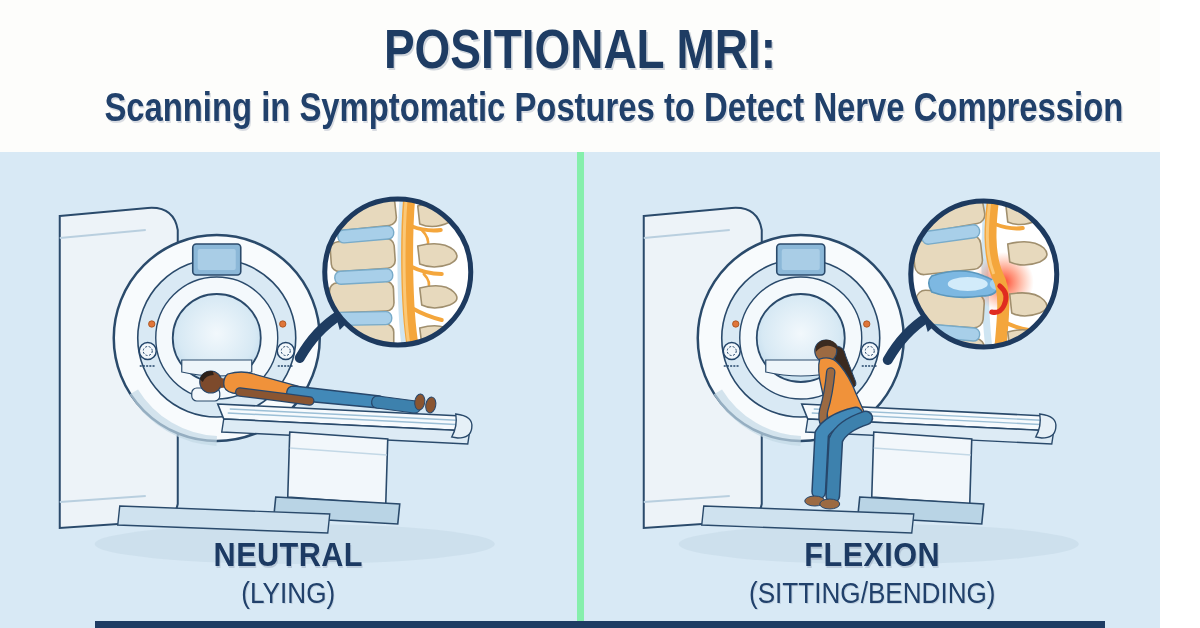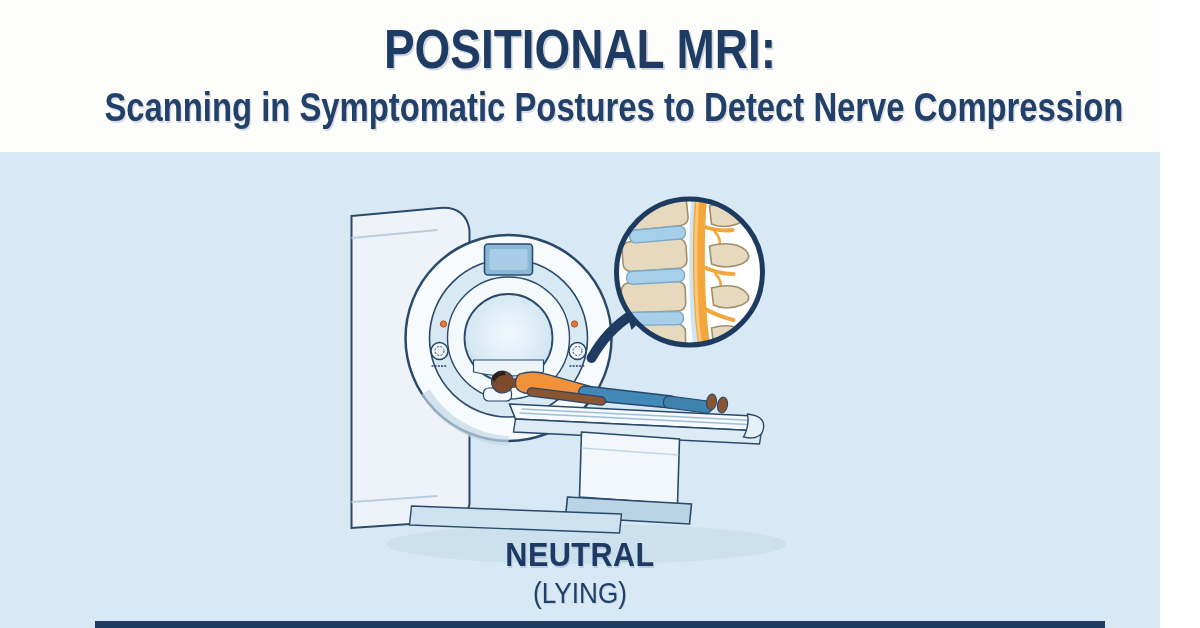--- a/index.html
+++ b/index.html
@@ -256,18 +256,30 @@
         <use href="#personLying"></use>
         <use href="#arrowGlyph" transform="translate(206,148)"></use>
         <use href="#insetHealthy" transform="translate(228,40)"></use>
       </svg>
       <div class="caption">
         <div class="plabel">NEUTRAL</div>
         <div class="psub">(LYING)</div>
       </div>
     </section>
 
+    <section class="panel">
+      <svg class="scene" viewBox="0 0 397 476">
+        <use href="#scanner"></use>
+        <use href="#personSitting"></use>
+        <use href="#arrowGlyph" transform="translate(210,150)"></use>
+        <use href="#insetFlexion" transform="translate(230,42)"></use>
+      </svg>
+      <div class="caption">
+        <div class="plabel">FLEXION</div>
+        <div class="psub">(SITTING/BENDING)</div>
+      </div>
+    </section>
 
 
   </div>
 
   <div class="bottom-bar"></div>
 </div>
 
 </body></html>

